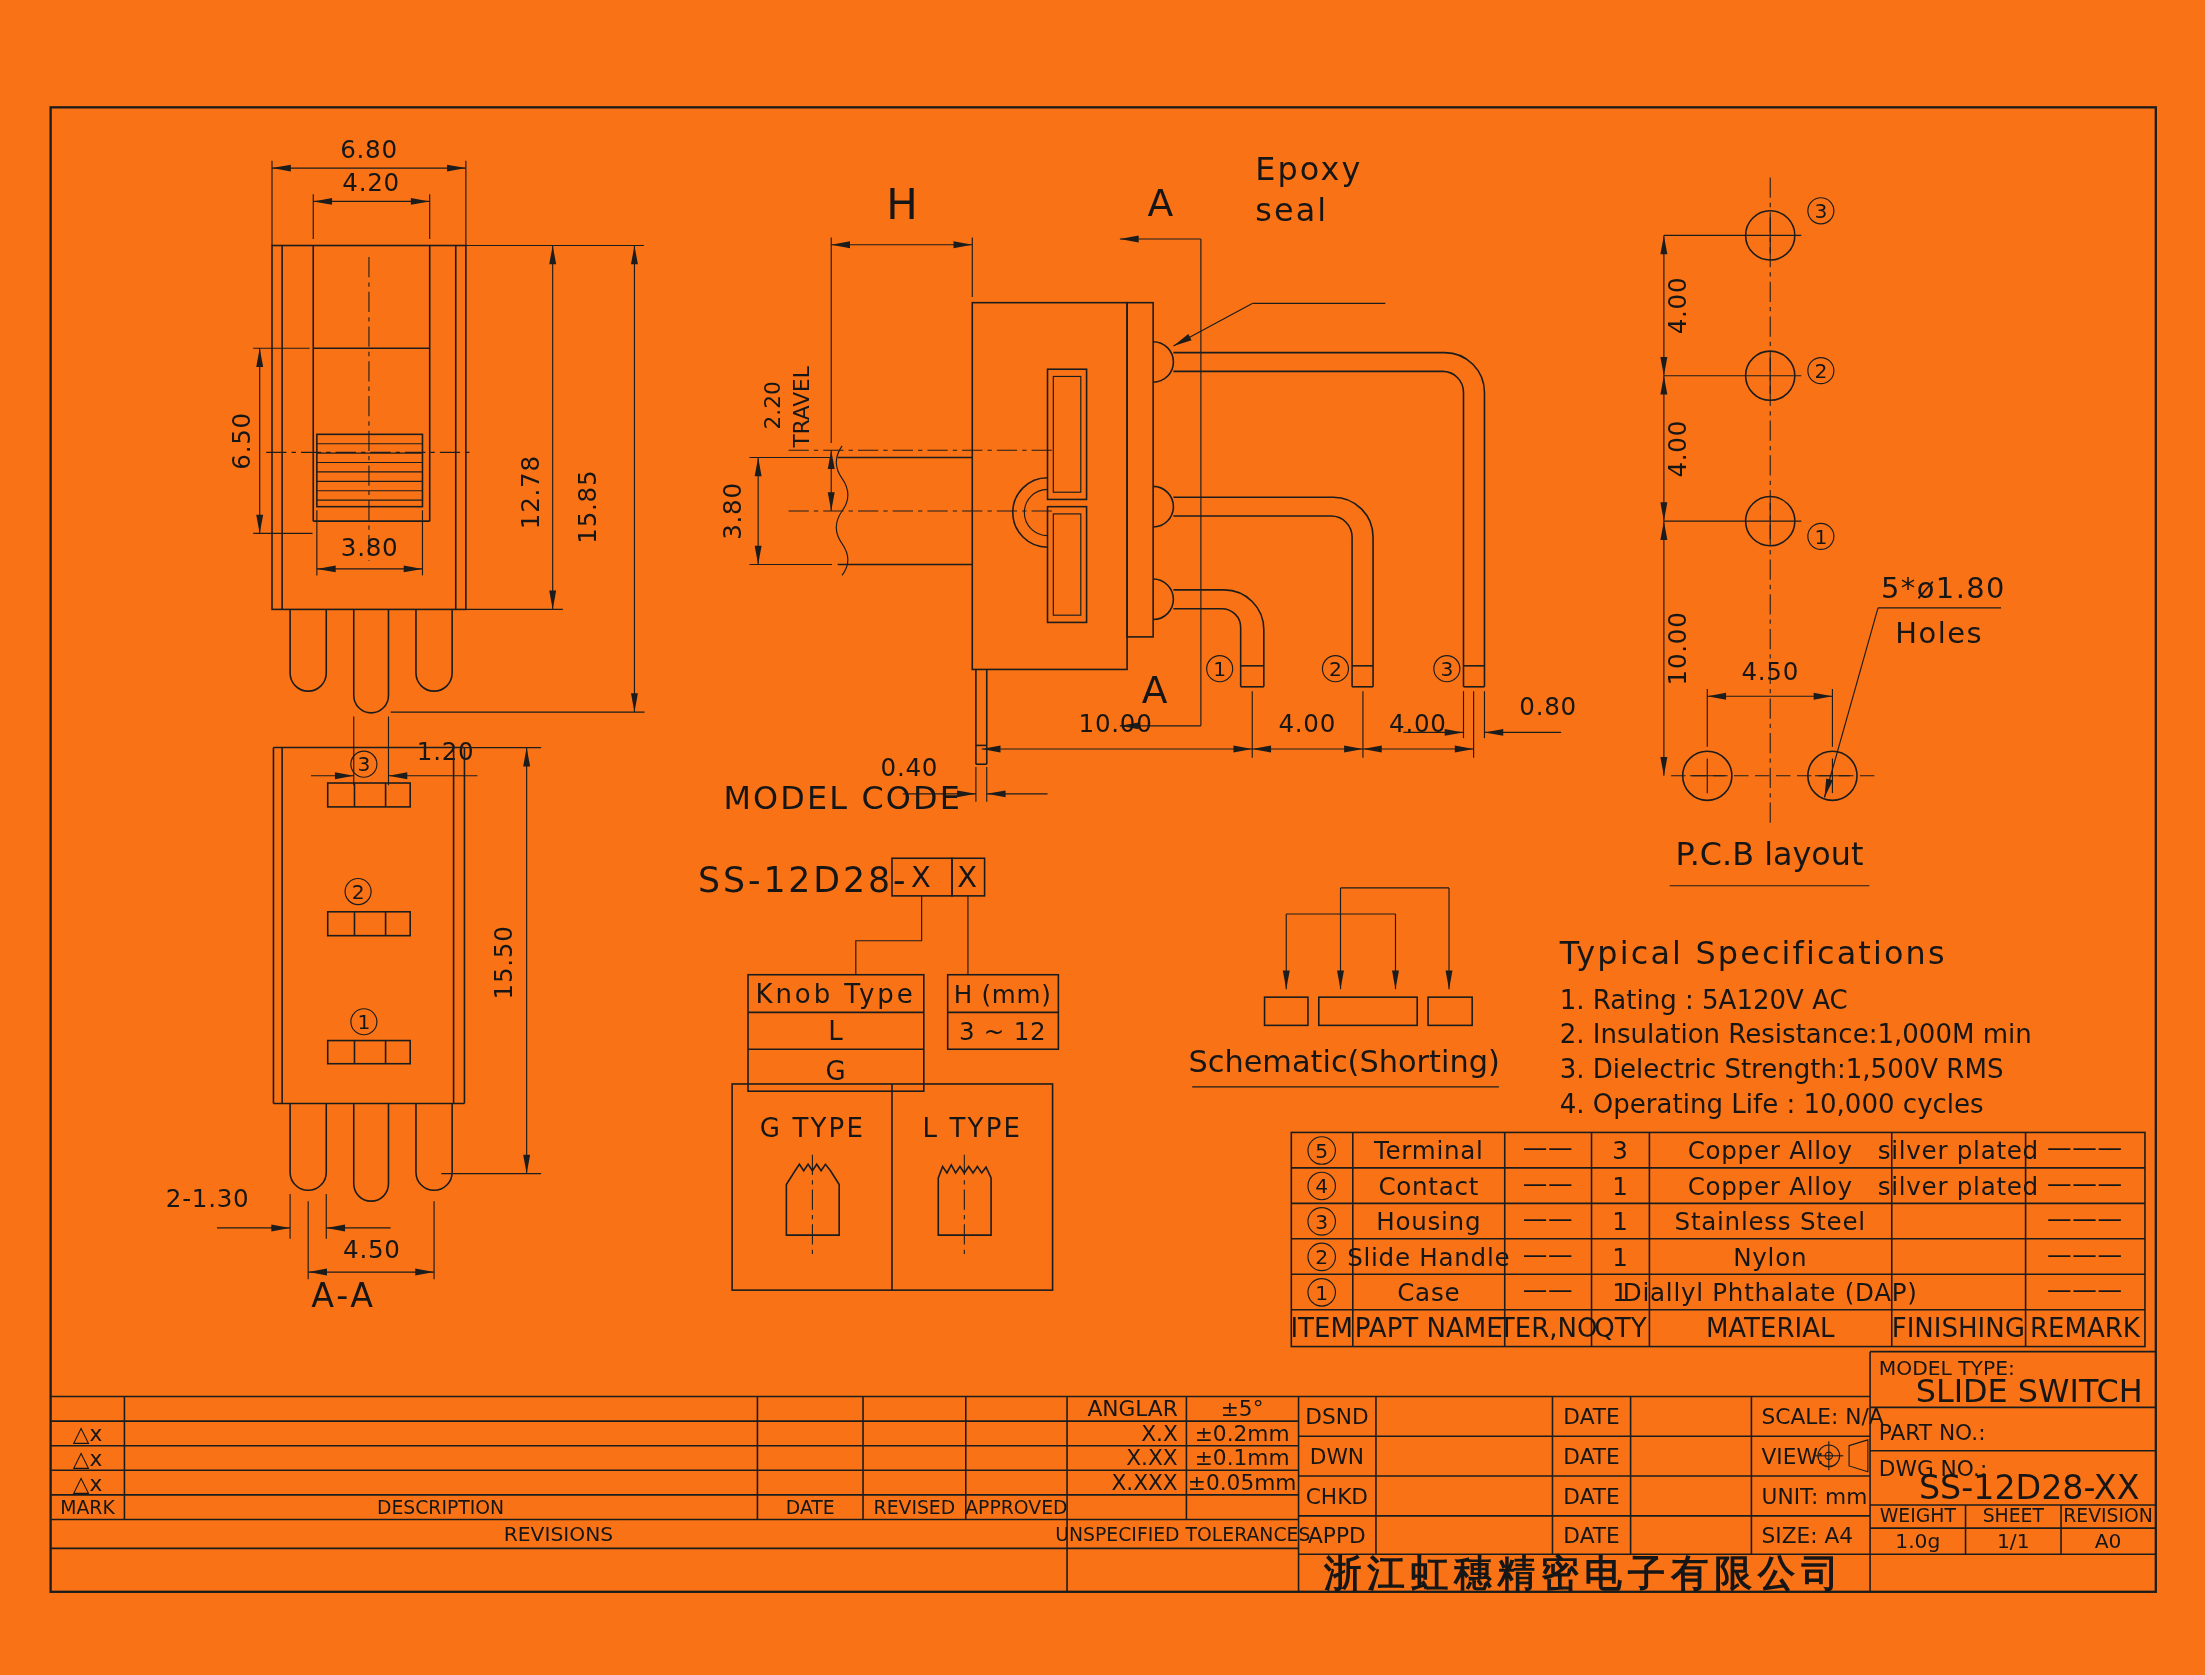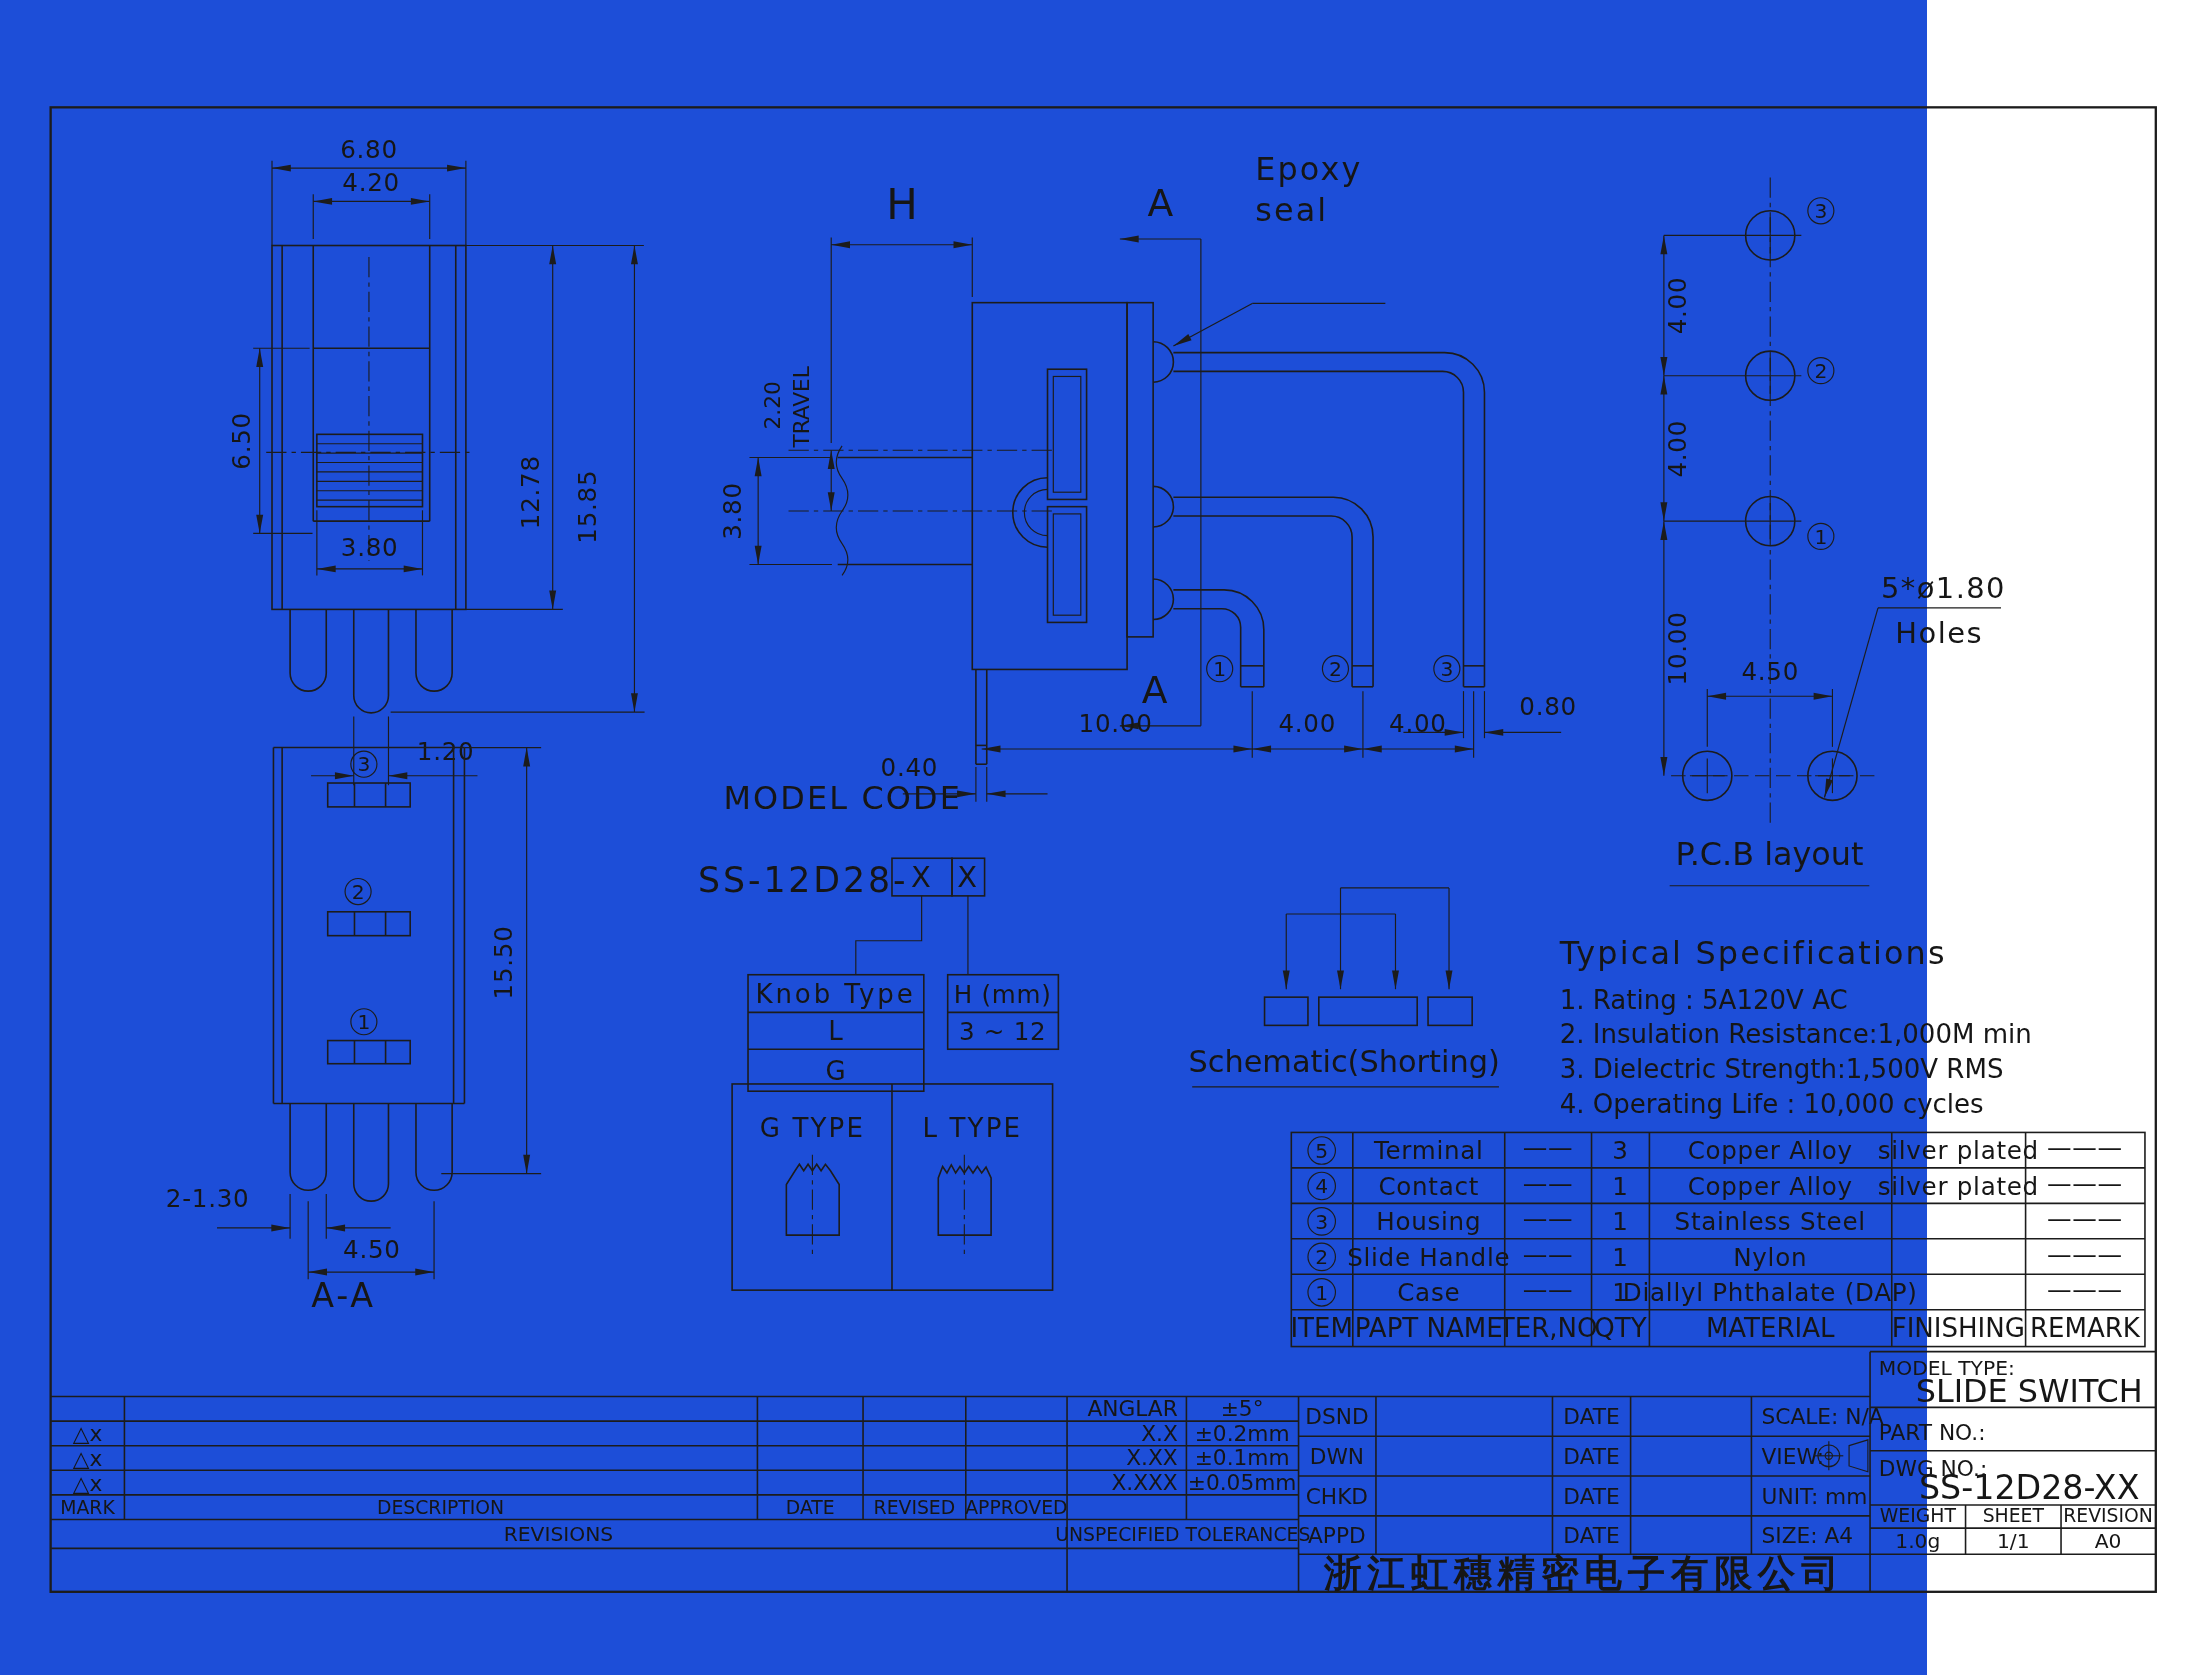--- a/index.html
+++ b/index.html
@@ -1,16 +1,16 @@
 <!DOCTYPE html>
 <html style="font-size:11.6px"><head>
 <meta charset="utf-8">
 <style>
   html,body{margin:0;padding:0;background:#fff;}
-  #sheet{position:relative;width:1927px;height:1676px;background:#1d4ed8;
+  #sheet{position:relative;width:2205px;height:1676px;background:#f97316;
          font-family:"DejaVu Sans",sans-serif;}
   svg{position:absolute;left:0;top:0;}
   svg *{vector-effect:none;}
   .ln{stroke:#1c1c1c;stroke-width:2.2;fill:none;stroke-linecap:butt;}
   .thick{stroke:#1c1c1c;stroke-width:3.2;fill:none;}
   .dim{stroke:#1c1c1c;stroke-width:1.6;fill:none;}
   .cl{stroke:#1c1c1c;stroke-width:1.5;fill:none;stroke-dasharray:28 7 6 7;}
   .dsh{stroke:#1c1c1c;stroke-width:1.5;fill:none;stroke-dasharray:20 9;}
   text{fill:#161616;font-family:"DejaVu Sans",sans-serif;stroke:none;}
   .t34{font-size:34px;letter-spacing:1px;}

